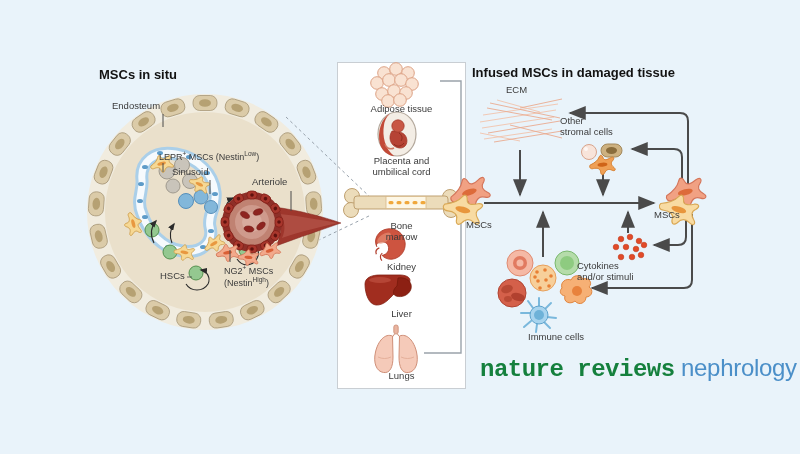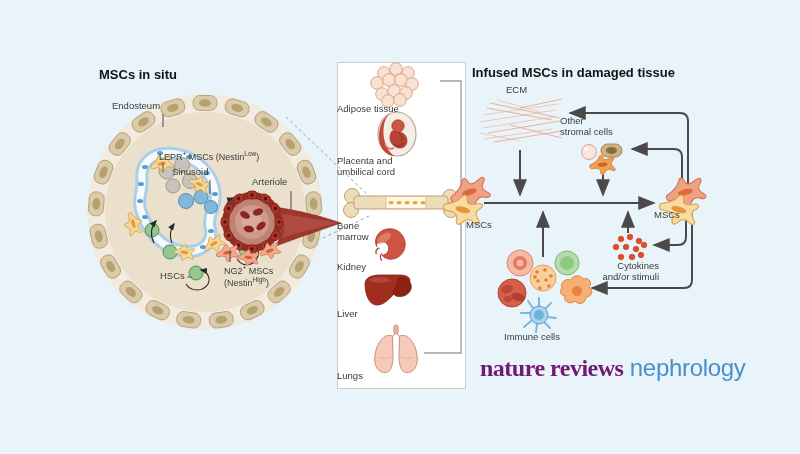--- a/index.html
+++ b/index.html
@@ -3,24 +3,24 @@
 <meta charset="utf-8">
 <style>
   html,body{margin:0;padding:0}
   body{width:800px;height:454px;position:relative;background:#e9f3fa;overflow:hidden;
        font-family:"Liberation Sans",sans-serif}
   .panel{position:absolute;left:337px;top:62px;width:129px;height:327px;background:#ffffff;
          border:1px solid #c9ced3;box-sizing:border-box}
   svg.art{position:absolute;left:0;top:0}
   .lbl{position:absolute;font-size:9.5px;line-height:1.12;color:#3b3b3b;white-space:nowrap}
   .ttl{position:absolute;font-size:13px;font-weight:bold;color:#121212;white-space:nowrap}
-  .cen{left:337px;width:129px;text-align:left;white-space:normal}
+  .cen{left:337px;width:129px;text-align:center;white-space:normal}
   .lbl sup{font-size:6.5px}
   .logo{position:absolute;left:480px;top:354px;white-space:nowrap}
-  .logo .nr{font-family:Liberation Serif, serif;font-weight:bold;font-size:24px;color:#701a75;letter-spacing:-.5px}
+  .logo .nr{font-family:Liberation Mono, monospace;font-weight:bold;font-size:24px;color:#15803d;letter-spacing:-.5px}
   .logo .nep{font-family:Liberation Sans, sans-serif;font-size:24px;color:#4b8fc8;letter-spacing:-.3px}
 </style>
 </head>
 <body>
 
 <div class="panel"></div>
 
 <svg class="art" width="800" height="454" viewBox="0 0 800 454">
   <defs>
     <marker id="ah" viewBox="0 0 10 8" refX="9" refY="4" markerWidth="9" markerHeight="7" orient="auto-start-reverse">
@@ -501,16 +501,16 @@
 <div class="lbl cen" style="top:221px"><span>Bone</span><br><span>marrow</span></div>
 <div class="lbl cen" style="top:262px">Kidney</div>
 <div class="lbl cen" style="top:309px">Liver</div>
 <div class="lbl cen" style="top:371px">Lungs</div>
 
 <div class="ttl" style="left:472px;top:65px">Infused MSCs in damaged tissue</div>
 <div class="lbl" style="left:506px;top:85px">ECM</div>
 <div class="lbl" style="left:560px;top:116px;width:80px;text-align:left;white-space:normal"><span>Other</span><br><span>stromal cells</span></div>
 <div class="lbl" style="left:466px;top:220px">MSCs</div>
 <div class="lbl" style="left:654px;top:210px">MSCs</div>
-<div class="lbl" style="left:577px;top:261px;width:82px;text-align:right;white-space:normal"><span>Cytokines</span><br><span>and/or stimuli</span></div>
-<div class="lbl" style="left:504px;top:332px;width:80px;text-align:left">Immune cells</div>
+<div class="lbl" style="left:577px;top:261px;width:82px;text-align:left;white-space:normal"><span>Cytokines</span><br><span>and/or stimuli</span></div>
+<div class="lbl" style="left:504px;top:332px;width:80px;text-align:right">Immune cells</div>
 
 <div class="logo"><span class="nr">nature reviews</span><span class="nep">&nbsp;</span><span class="nep">nephrology</span></div>
 
 </body></html>

